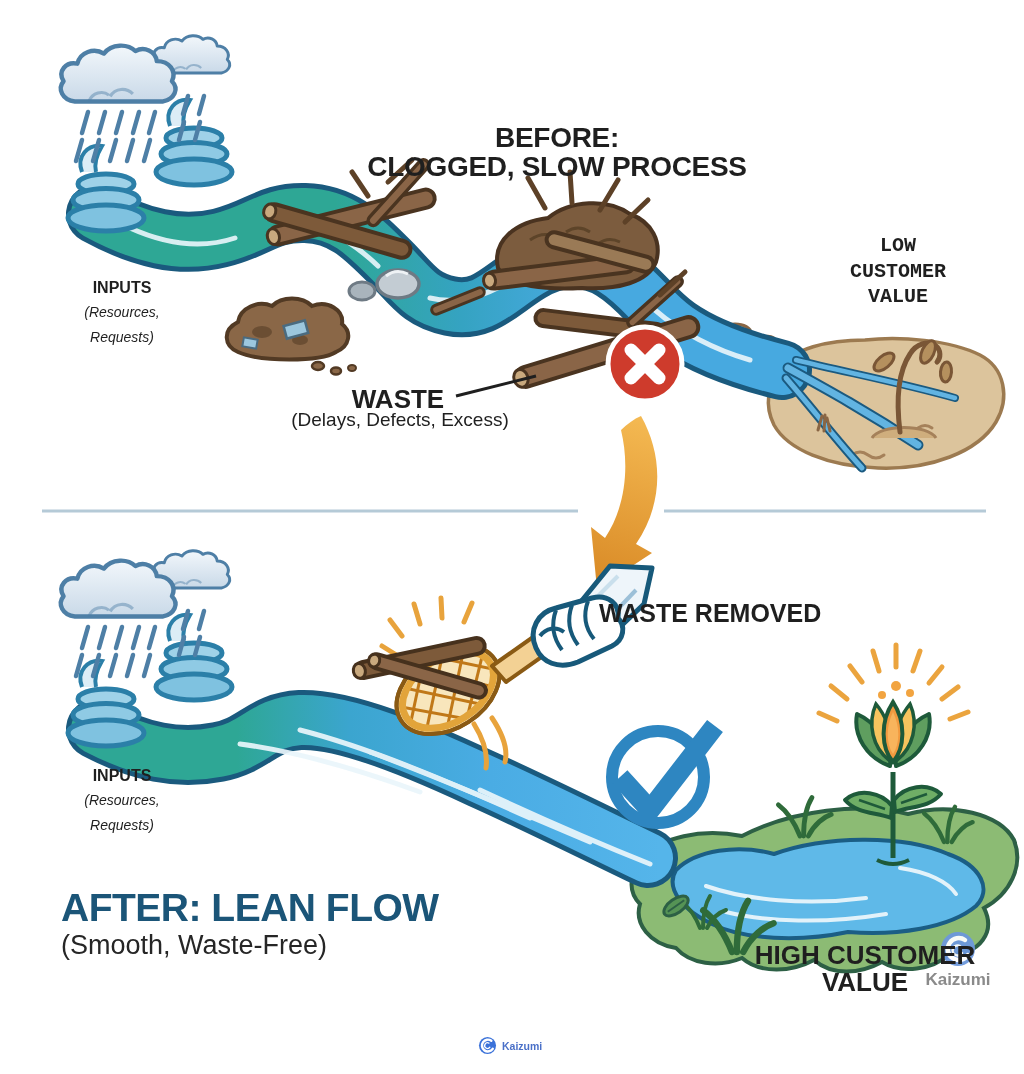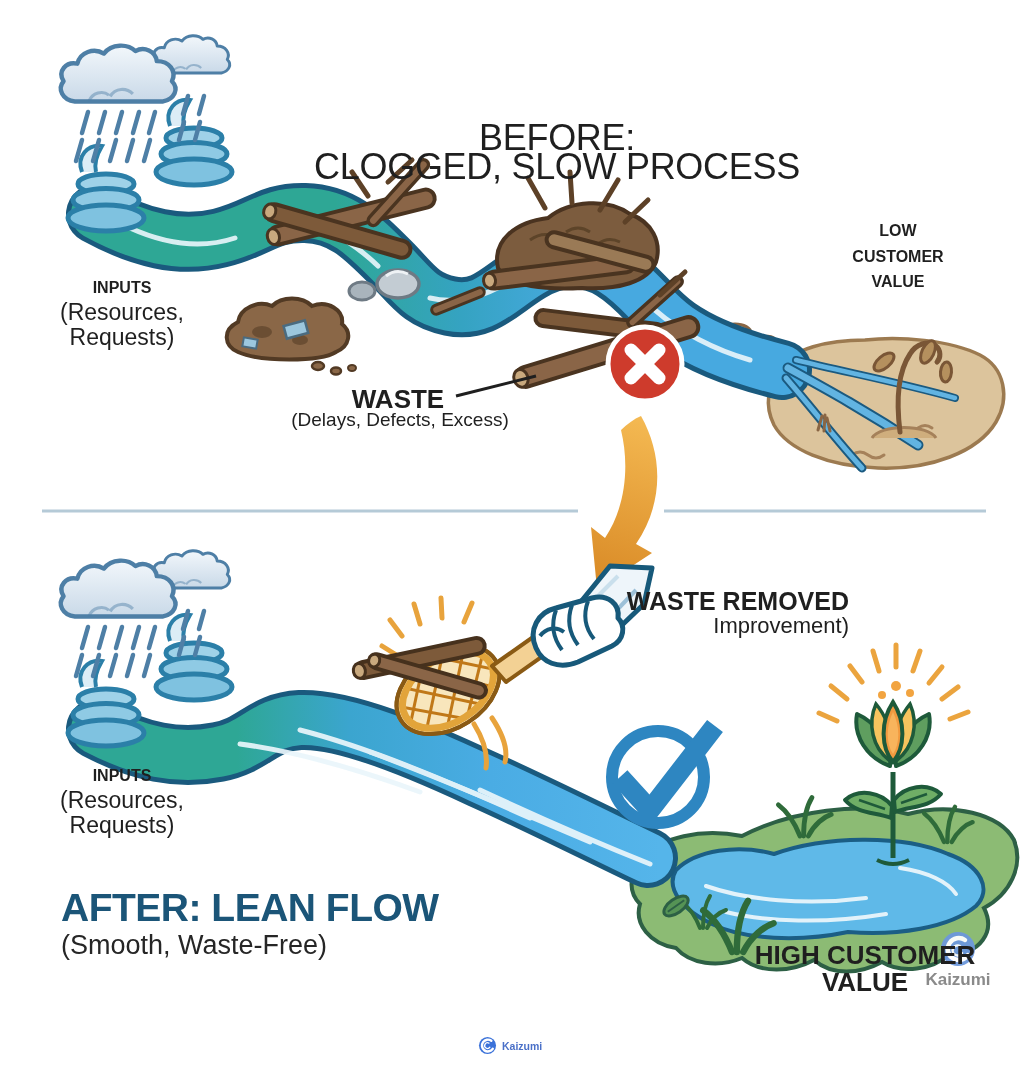--- a/index.html
+++ b/index.html
@@ -1,29 +1,29 @@
 <!DOCTYPE html>
 <html><head>
 <meta charset="utf-8">
 <style>
   html,body{margin:0;padding:0;background:#fff;}
   #stage{position:relative;width:1024px;height:1074px;background:#ffffff;overflow:hidden;
          font-family:"Liberation Sans",sans-serif;color:#1f1f1f;}
   #art{position:absolute;left:0;top:0;z-index:1;}
   .lbl{position:absolute;z-index:2;}
   .ctr{text-align:center;}
-  #t-before{left:307px;top:123px;width:500px;font-size:36px;font-weight:400;line-height:29px;letter-spacing:-0.3px;}
+  #t-before{left:307px;top:123px;width:500px;font-size:28px;font-weight:700;line-height:29px;letter-spacing:-0.3px;}
   #t-inputs1,#t-inputs2{left:40px;top:275px;width:164px;}
   #t-inputs2{top:763px;}
   .inp-label{font-size:16px;font-weight:700;line-height:25px;}
-  .inp-sub{font-size:23px;line-height:25px;}
-  #t-lowvalue{left:813px;top:218px;width:170px;font-size:16px;font-weight:700;line-height:25.5px;}
+  .inp-sub{font-size:14px;line-height:25px;font-style:italic;}
+  #t-lowvalue{left:813px;top:233px;width:170px;font-size:20px;font-weight:700;line-height:25.5px;font-family:Liberation Mono, monospace;}
   #t-waste-label{left:318px;top:384px;width:160px;font-size:26px;font-weight:700;}
   #t-waste-sub{left:258px;top:409px;width:284px;font-size:19px;}
-  #t-wr{left:599px;top:588px;width:250px;text-align:right;}
+  #t-wr{left:599px;top:600px;width:250px;text-align:left;}
   #t-wr .wr-label{font-size:25px;font-weight:700;line-height:26px;}
   #t-wr .wr-sub{font-size:22px;line-height:24px;}
   #t-after-title{left:61px;top:886px;font-size:39px;font-weight:700;letter-spacing:-0.5px;color:#1b5578;}
   #t-after-sub{left:61px;top:930px;font-size:27px;color:#262626;}
   #t-highvalue{left:745px;top:942px;width:240px;font-size:26px;font-weight:700;line-height:27px;}
   #t-kz-corner{left:918px;top:970px;width:80px;font-size:17px;font-weight:700;color:#8a8a8a;text-align:center;}
   #footer-brand{left:478px;top:1036px;display:flex;align-items:center;gap:5px;}
   #footer-brand span{font-size:10.5px;font-weight:700;color:#4a70c8;}
 </style>
 </head>
@@ -368,21 +368,20 @@
   <div>LOW</div>
   <div>CUSTOMER</div>
   <div>VALUE</div>
 </div>
 
 <div class="lbl ctr" id="t-waste-label">WASTE</div>
 <div class="lbl ctr" id="t-waste-sub">(Delays, Defects, Excess)</div>
 
 <div class="lbl" id="t-wr">
   <div class="wr-label">WASTE REMOVED</div>
-  <div class="wr-sub">Improvement)</div>
 </div>
 
 <div class="lbl ctr" id="t-inputs2">
   <div class="inp-label">INPUTS</div>
   <div class="inp-sub">(Resources,</div>
   <div class="inp-sub">Requests)</div>
 </div>
 
 <div class="lbl" id="t-after-title">AFTER: LEAN FLOW</div>
 <div class="lbl" id="t-after-sub">(Smooth, Waste-Free)</div>

